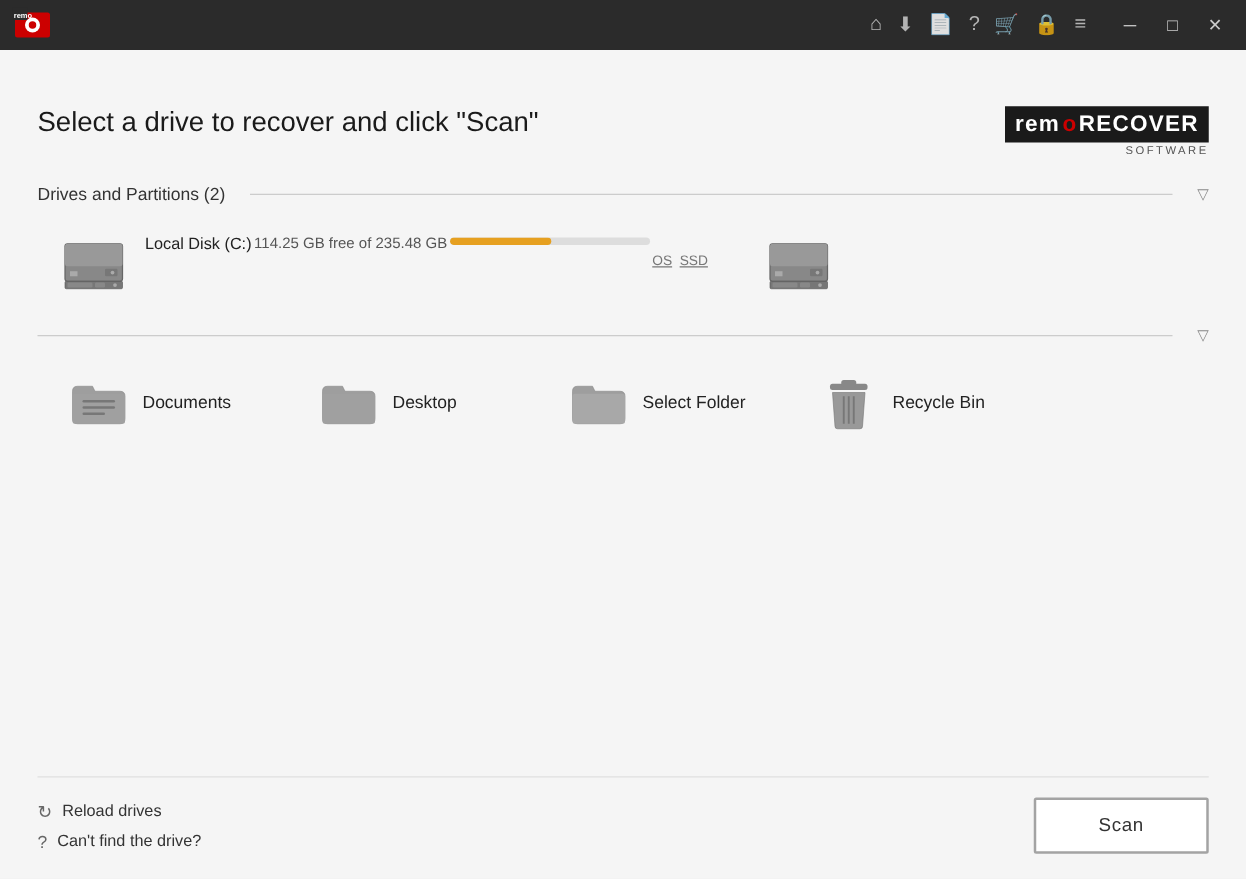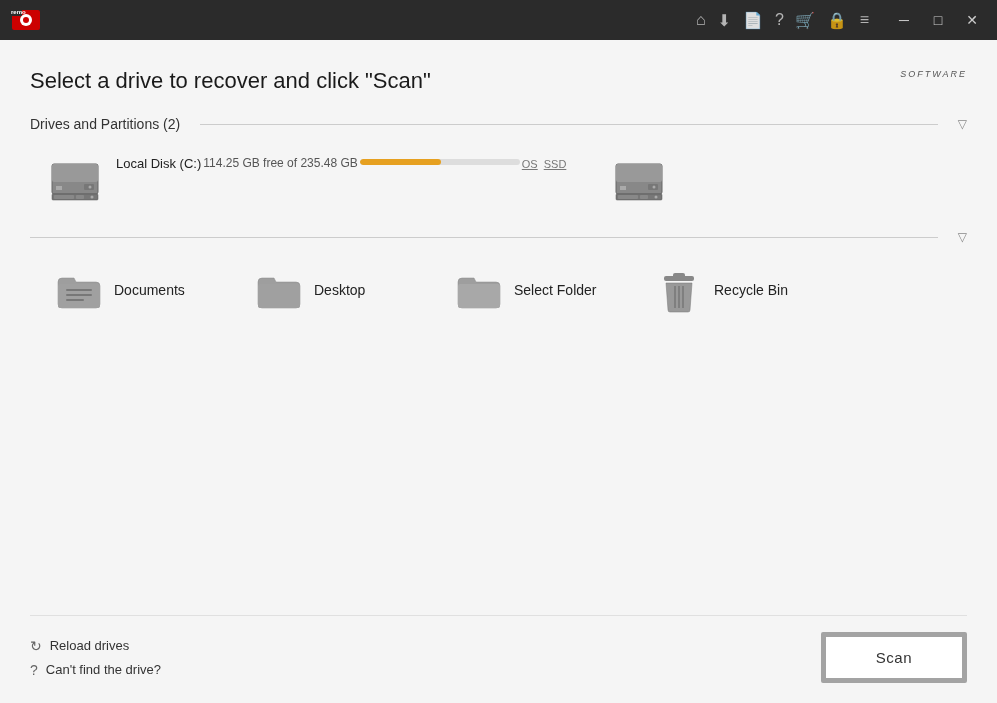--- a/index.html
+++ b/index.html
@@ -70,20 +70,21 @@
       flex-direction: column;
       position: relative;
     }
 
     
     .page-header {
       display: flex;
       justify-content: space-between;
       align-items: flex-start;
       margin-bottom: 22px;
+      margin-top: 17px;
     }
     .page-title {
       font-size: 22px;
       font-weight: 400;
       color: #1a1a1a;
     }
     .remo-logo {
       display: flex;
       flex-direction: column;
       align-items: flex-end;
@@ -104,21 +105,20 @@
     .remo-o {
       color: #cc0000;
       font-size: 18px;
       font-weight: 700;
     }
     .software-text {
       color: #555;
       font-size: 9px;
       letter-spacing: 2px;
       margin-top: 1px;
-      font-style: italic;
     }
 
     
     .section-header {
       display: flex;
       align-items: center;
       margin-bottom: 16px;
       gap: 20px;
     }
     .section-title {
@@ -183,21 +183,21 @@
       margin-top: 3px;
       overflow: hidden;
     }
     .drive-bar-fill {
       height: 100%;
       border-radius: 3px;
     }
     .drive-tags {
       display: flex;
       gap: 6px;
-      margin-top: 2px;
+      margin-top: 16px;
     }
     .drive-tag {
       font-size: 11px;
       color: #777;
       text-decoration: underline;
       cursor: pointer;
     }
 
     
     .locations-section {
@@ -248,21 +248,21 @@
       font-size: 13px;
       color: #333;
       cursor: pointer;
     }
     .footer-link-icon {
       font-size: 14px;
       color: #666;
     }
     .scan-btn {
       background: white;
-      border: 5px solid #a3a3a3;
+      border: 2px solid #a3a3a3;
       padding: 12px 50px;
       font-size: 15px;
       cursor: pointer;
       border-radius: 2px;
       color: #333;
       letter-spacing: 0.5px;
     }
   </style>
 </head>
 <body>
@@ -295,20 +295,25 @@
       <div class="win-btn close">✕</div>
     </div>
   </div>
 </div>
 
 <div class="main-content">
 
   <div class="page-header">
     <h1 class="page-title">Select a drive to recover and click "Scan"</h1>
     <div class="remo-logo">
+      <div class="remo-logo-box">
+        <span class="remo-text">rem</span>
+        <span class="remo-o">o</span>
+        <span class="remo-text"> RECOVER</span>
+      </div>
       <span class="software-text">SOFTWARE</span>
     </div>
   </div>
 
   <div class="drives-section">
     <div class="section-header">
       <span class="section-title">Drives and Partitions (2)</span>
       <div class="section-line"></div>
       <span class="section-collapse">▽</span>
     </div>

